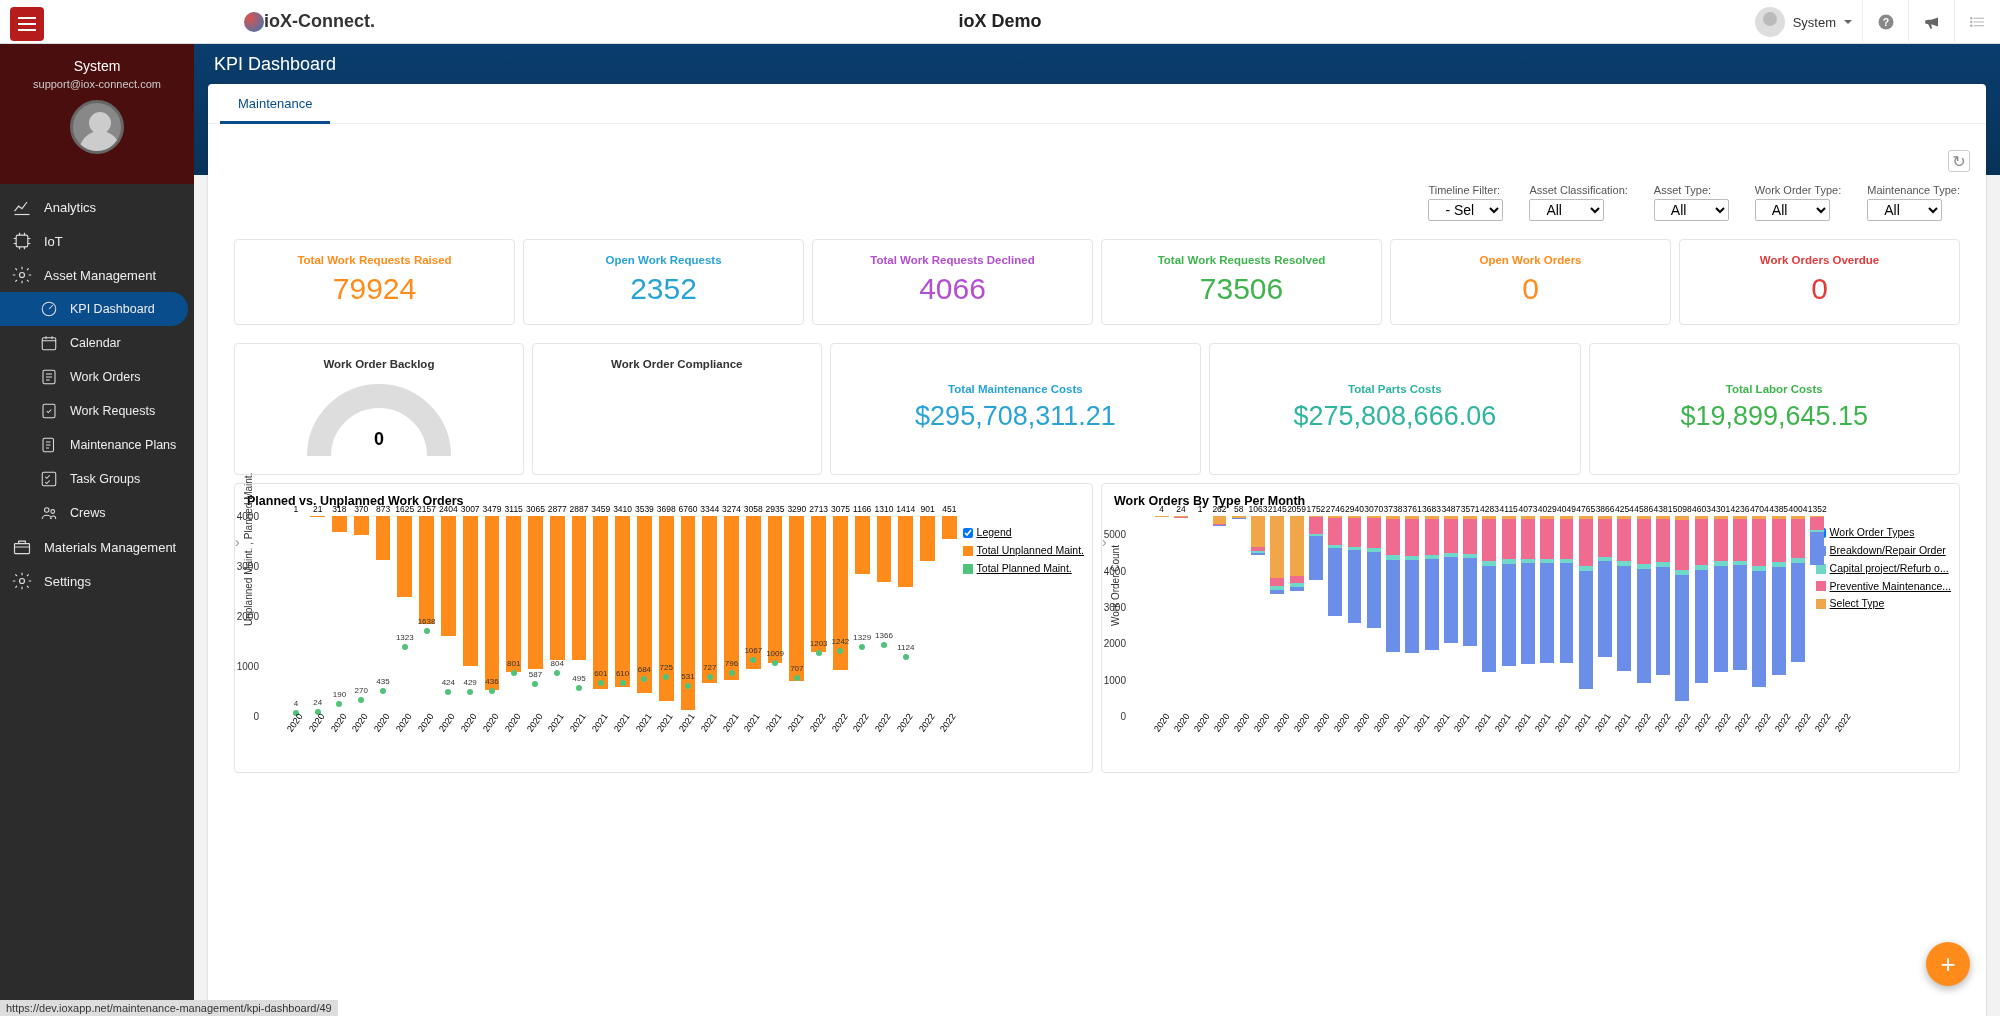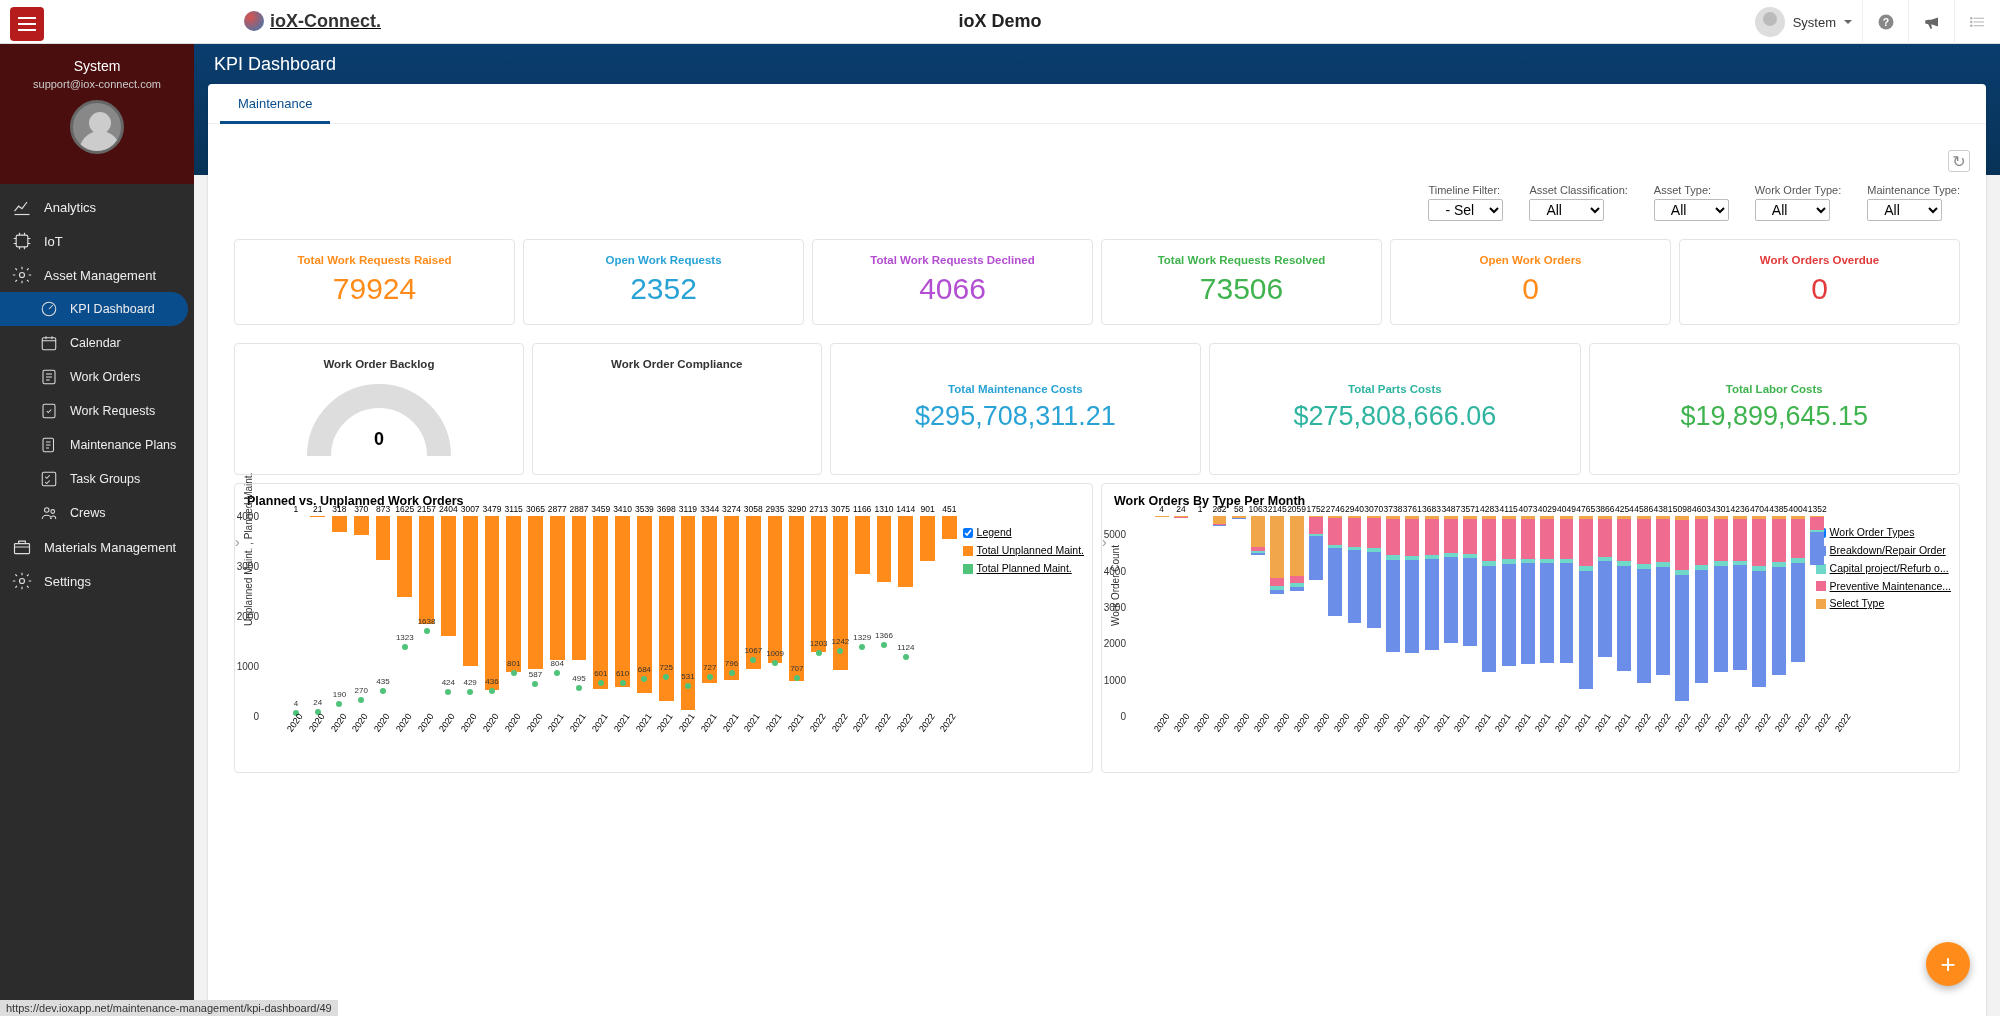--- a/index.html
+++ b/index.html
@@ -2,21 +2,21 @@
 <html><head>
 <meta charset="utf-8">
 <style>
 * { margin:0; padding:0; box-sizing:border-box; font-family: -apple-system, 'Segoe UI', Arial, sans-serif; }
 body { background:#f2f2f2; width:2000px; height:1016px; overflow:hidden; position:relative; }
 
 
 .header { position:absolute; top:0; left:0; right:0; height:44px; background:#fff; border-bottom:1px solid #ddd; display:flex; align-items:center; }
 .menu-btn { width:34px; height:34px; background:#b71c1c; border-radius:4px; margin:5px 0 0 10px; display:flex; align-items:center; justify-content:center; }
 .menu-btn div { width:18px; height:2px; background:#fff; box-shadow:0 -6px 0 #fff, 0 6px 0 #fff; }
-.brand { display:flex; margin-left:200px; gap:6px;text-decoration:underline;}
+.brand { display:flex; align-items:center; margin-left:200px; }
 .brand-logo { width:20px; height:20px; border-radius:50%; background:radial-gradient(circle at 30% 30%, #d9534f,#337ab7); }
 .brand-text { font-size:18px; font-weight:600; color:#333; }
 .app-title { position:absolute; left:50%; transform:translateX(-50%); font-size:18px; font-weight:700; color:#222; }
 .header-right { position:absolute; right:0; top:0; height:44px; display:flex; align-items:center; }
 .avatar-small { width:30px; height:30px; border-radius:50%; background:#ddd; margin-right:8px; position:relative;}
 .avatar-small::after{content:"";position:absolute;top:5px;left:8px;width:14px;height:14px;background:#bbb;border-radius:50%;}
 .user-drop { font-size:13px; color:#333; margin-right:10px; display:flex; align-items:center; gap:6px;}
 .hdr-cell { width:46px;height:44px;border-left:1px solid #eee;display:flex;align-items:center;justify-content:center;color:#888;}
 .hdr-cell svg{width:18px;height:18px;}
 
@@ -434,21 +434,21 @@
                 <div class="dot" style="bottom:34.2px"></div>
                 <div class="dot-lbl" style="bottom:42.2px">684</div>
               </div>
               <div class="bar-col">
                 <div class="bar-lbl">3698</div>
                 <div class="bar" style="height:184.9px"></div>
                 <div class="dot" style="bottom:36.25px"></div>
                 <div class="dot-lbl" style="bottom:44.25px">725</div>
               </div>
               <div class="bar-col">
-                <div class="bar-lbl">3119</div>
+                <div class="bar-lbl">6760</div>
                 <div class="bar" style="height:194.45px"></div>
                 <div class="dot" style="bottom:26.55px"></div>
                 <div class="dot-lbl" style="bottom:34.55px">531</div>
               </div>
               <div class="bar-col">
                 <div class="bar-lbl">3344</div>
                 <div class="bar" style="height:167.2px"></div>
                 <div class="dot" style="bottom:36.35px"></div>
                 <div class="dot-lbl" style="bottom:44.35px">727</div>
               </div>

